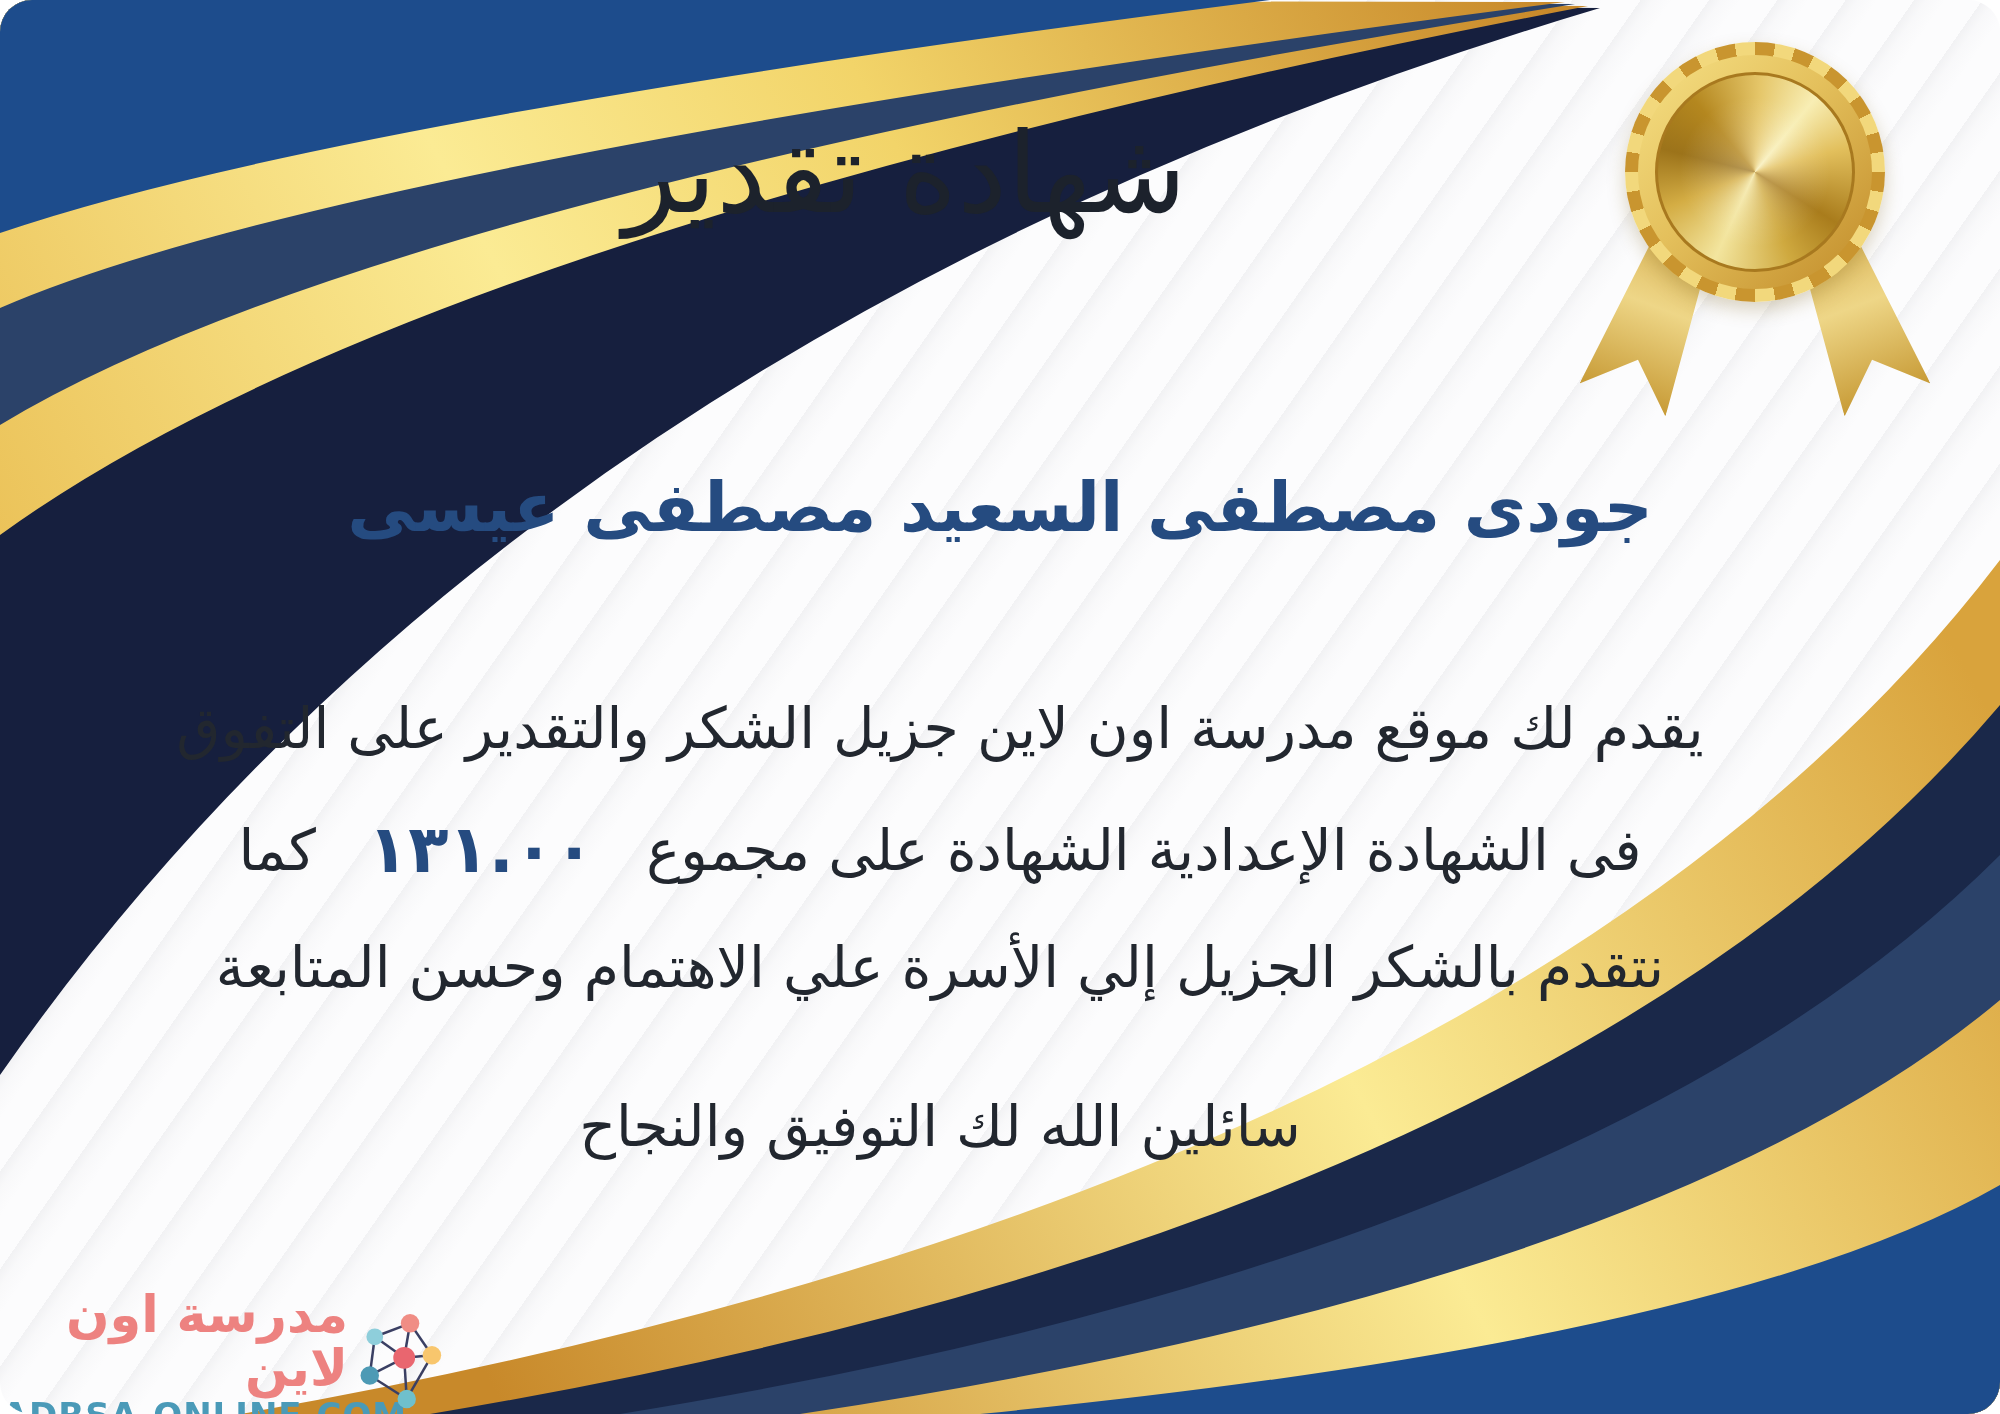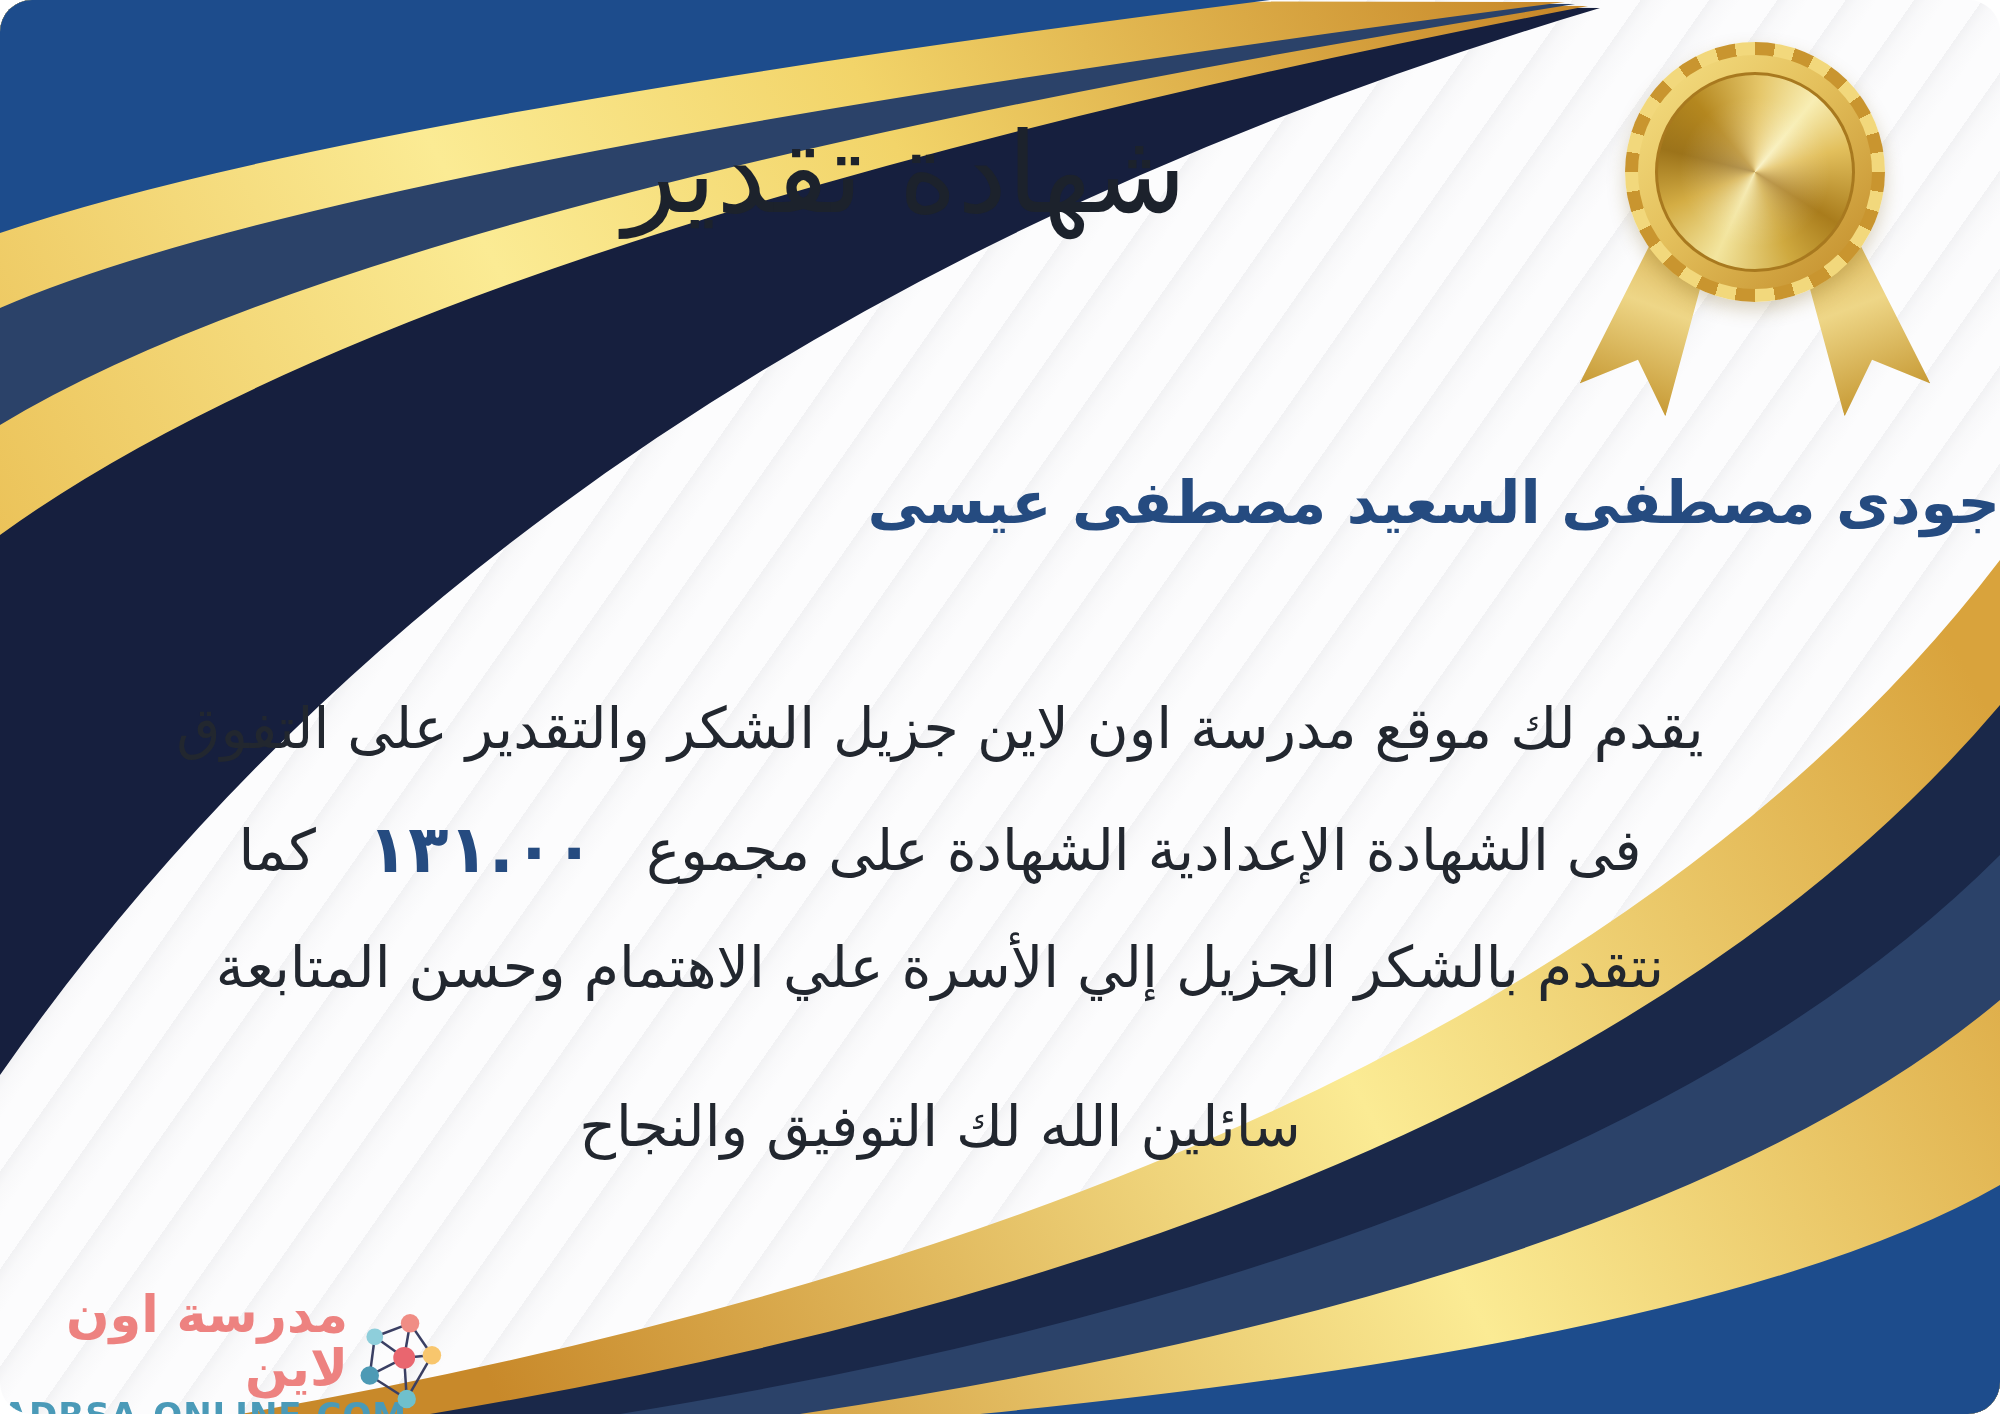--- a/index.html
+++ b/index.html
@@ -35,22 +35,22 @@
       conic-gradient(from -40deg at 50% 50%,
         #b4871f,#e5c669 12%,#f8eeb4 22%,#e2bf5c 32%,#a97c1c 45%,
         #cfa93f 55%,#f3e59e 68%,#d4ad44 80%,#9c731a 90%,#b4871f 100%);}
 
   
   .title{position:absolute;top:108px;left:0;width:2000px;margin:0;z-index:1;
     transform:translateX(-95px);
     text-align:center;direction:rtl;
     font-size:112px;font-weight:normal;color:#1c222c;letter-spacing:0;}
   .name{position:absolute;top:468px;left:0;width:2000px;z-index:1;
-    direction:rtl;white-space:nowrap;
-    font-size:59px;font-weight:bold;color:#254b80;}
+    text-align:center;direction:rtl;white-space:nowrap;
+    font-size:68px;font-weight:bold;color:#254b80;}
   .bodytext{position:absolute;top:700px;left:4px;width:1872px;z-index:1;
     text-align:center;direction:rtl;color:#22272f;font-size:57px;line-height:1.0;}
   .bodytext .line{margin-bottom:50px;}
   .score{display:inline-block;margin:8px 52px;font-size:66px;font-weight:bold;color:#254b80;
     position:relative;top:2px;}
   .closing{margin-top:102px;}
 
   
   .logo{position:absolute;left:26px;top:1288px;z-index:2;display:flex;align-items:center;gap:10px;}
   .logo-text{display:flex;flex-direction:column;align-items:center;width:322px;}

